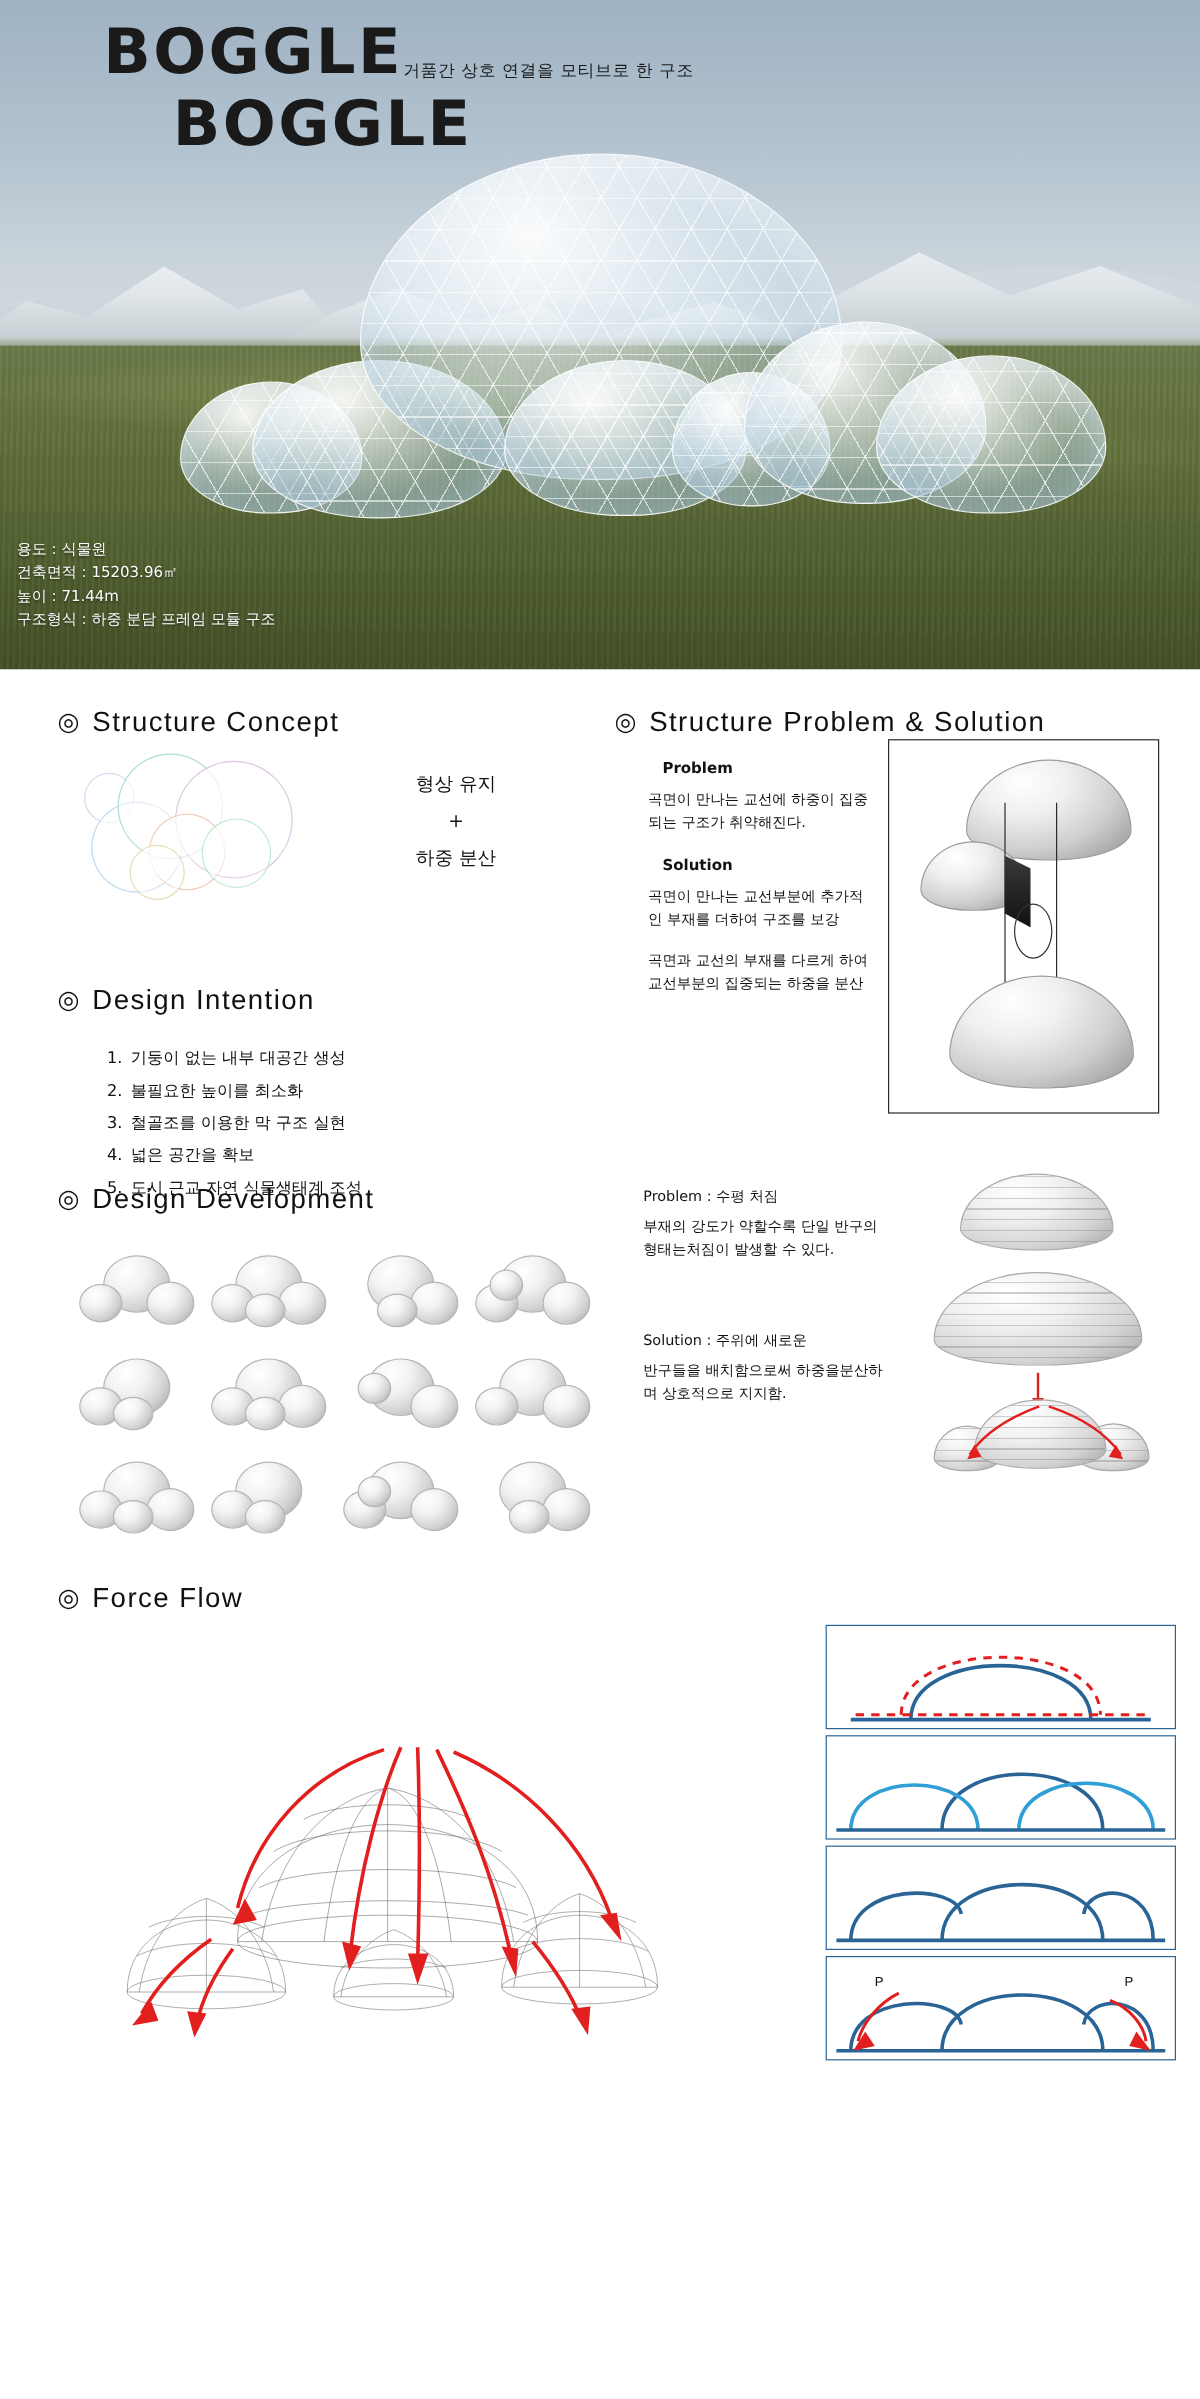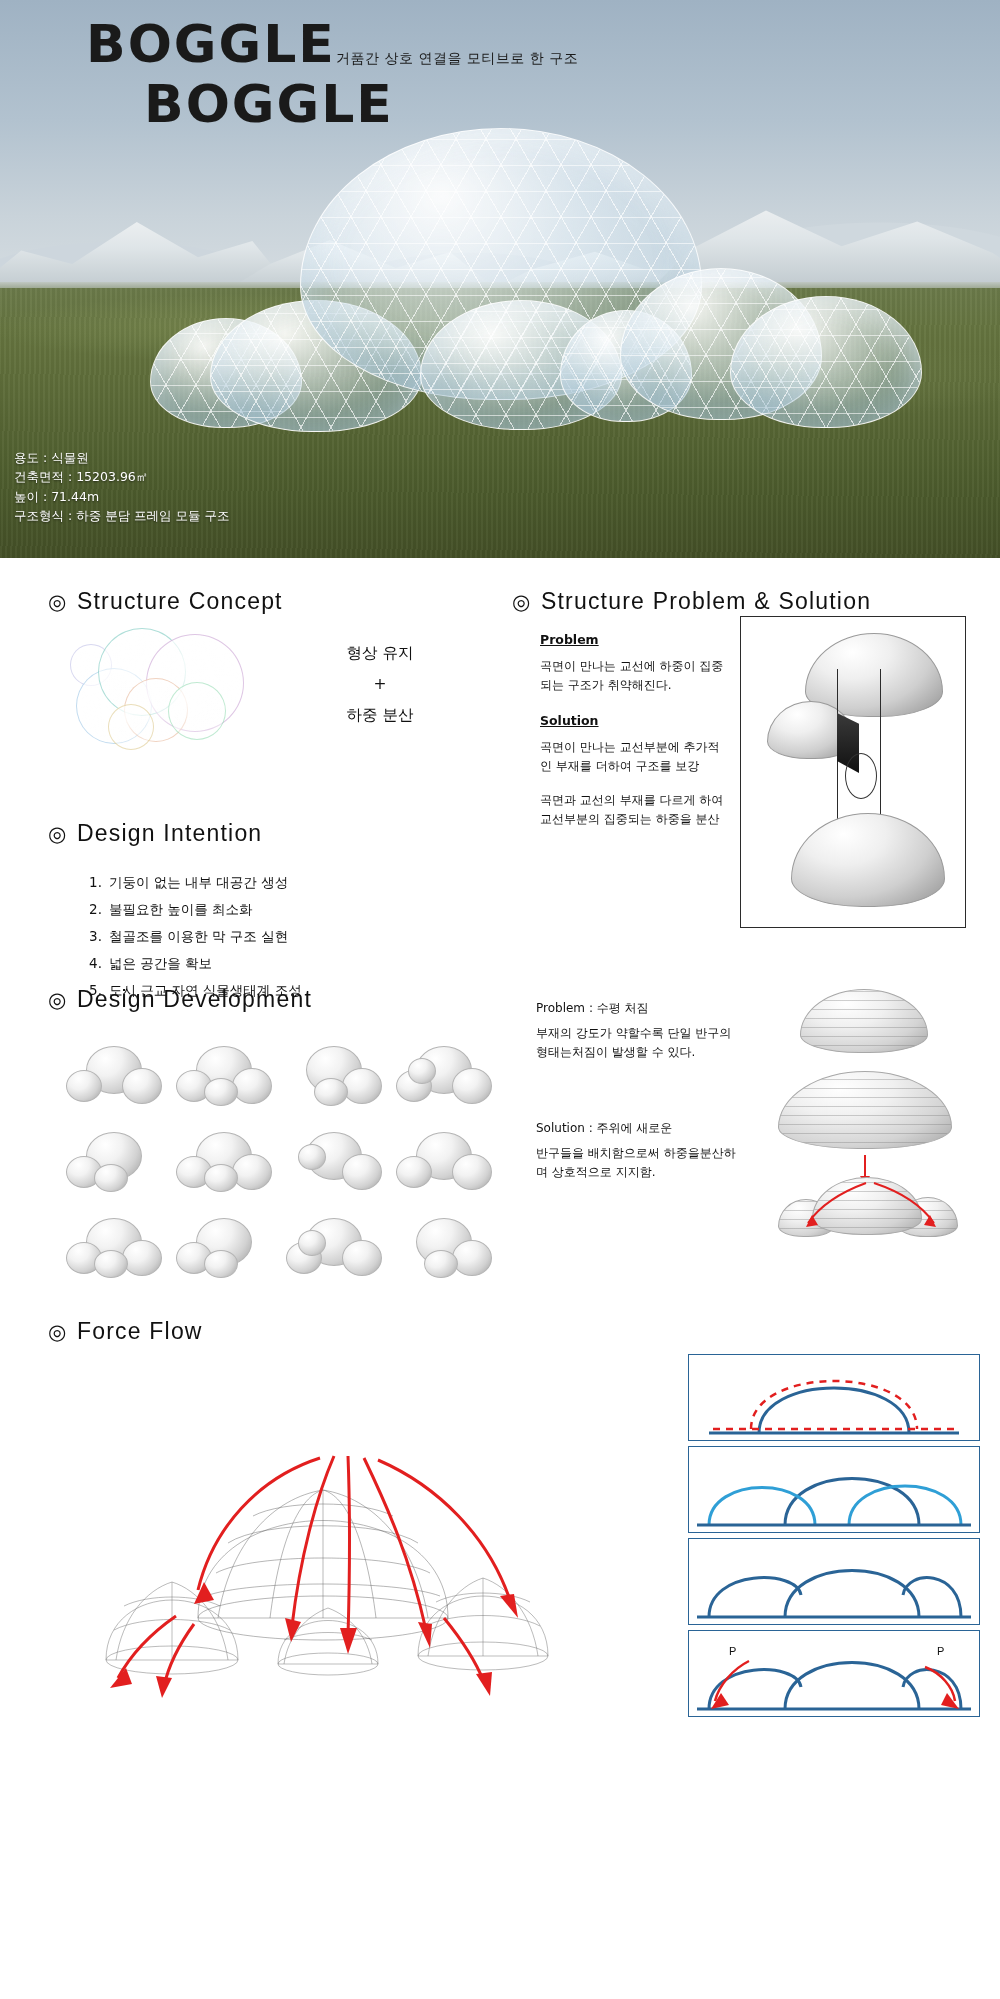--- a/index.html
+++ b/index.html
@@ -145,21 +145,21 @@
 
   
   .blk-intent { position:absolute; left: 48px; top: 262px; width: 440px; }
   .intent-list { margin: 22px 0 0 38px; padding: 0; list-style: none; font-size: 13.5px; line-height: 2.0; color:#111; }
   .intent-list li { display:flex; gap: 7px; }
   .intent-list .num { width: 16px; text-align: right; }
 
   
   .blk-ps { position:absolute; left: 512px; top: 30px; width: 470px; }
   .ps-text { position:absolute; left: 28px; top: 42px; width: 190px; font-size: 12px; line-height: 1.55; color:#111; }
-  .ps-text h4 { margin: 0 0 8px 0; font-size: 12.5px; font-weight: 700; text-decoration: underline; }
+  .ps-text h4 { margin: 0 0 8px 12px; font-size: 12.5px; font-weight: 700; }
   .ps-text .para { margin: 0 0 16px 0; }
   .ps-fig {
     position:absolute; left: 228px; top: 28px; width: 224px; height: 310px;
     border: 1px solid #2b2b2b; background:#fff; overflow:hidden;
   }
   .sdome {
     position:absolute;
     border-radius: 50% 50% 46% 46% / 70% 70% 30% 30%;
     background: radial-gradient(ellipse at 34% 22%, #ffffff 0%, #efefef 30%, #cfcfcf 62%, #a8a8a8 86%, #8f8f8f 100%);
     border: 1px solid #9a9a9a;
@@ -193,21 +193,21 @@
     background: radial-gradient(circle at 34% 26%, #ffffff 0%, #f2f2f2 34%, #d2d2d2 66%, #a9a9a9 92%, #9a9a9a 100%);
     border: 1px solid #b5b5b5;
   }
   .cloud i.c0 { left: 26px; top: 12px; width: 54px; height: 46px; }
   .cloud i.c1 { left: 6px;  top: 36px; width: 34px; height: 30px; }
   .cloud i.c2 { left: 62px; top: 34px; width: 38px; height: 34px; }
   .cloud i.c3 { left: 34px; top: 44px; width: 32px; height: 26px; }
   .cloud i.c4 { left: 18px; top: 24px; width: 26px; height: 24px; }
 
   
-  .blk-ps2 { position:absolute; left: 512px; top: 429px; width: 470px; height: 280px; }
+  .blk-ps2 { position:absolute; left: 512px; top: 418px; width: 470px; height: 280px; }
   .ps2-text { position:absolute; left: 24px; top: 12px; width: 210px; font-size: 12px; line-height: 1.6; color:#111; }
   .ps2-text .hd { margin-bottom: 6px; }
   .ps2-text .p2b { margin-top: 56px; }
   .ribbed {
     position:absolute;
     border-radius: 50% 50% 46% 46% / 72% 72% 28% 28%;
     background: radial-gradient(ellipse at 36% 22%, #ffffff 0%, #f0f0f0 34%, #d4d4d4 68%, #b0b0b0 92%, #9c9c9c 100%);
     border: 1px solid #a8a8a8; overflow: hidden;
   }
   .ribbed:after {

